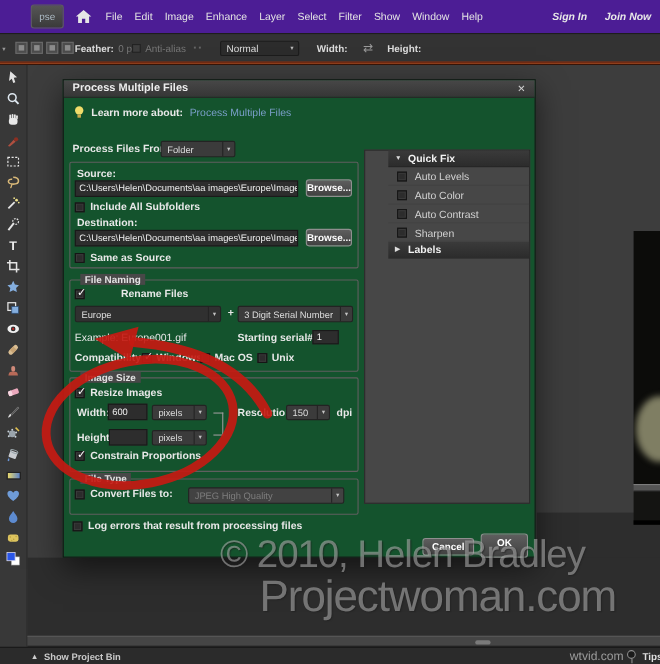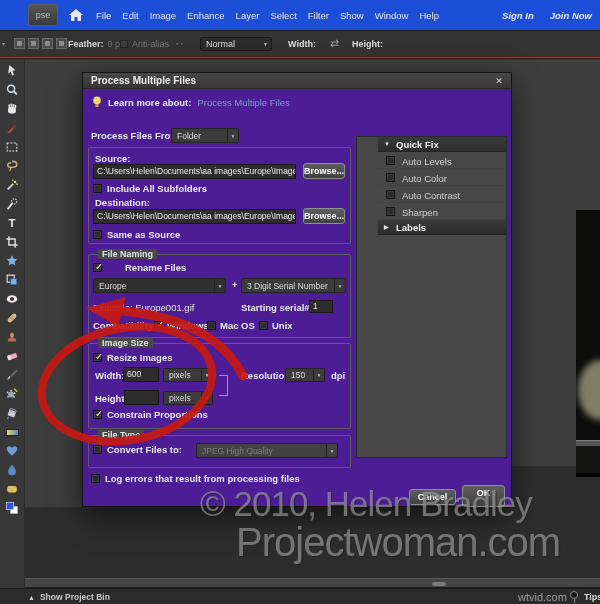--- a/index.html
+++ b/index.html
@@ -1,20 +1,20 @@
 <!DOCTYPE html>
 <html><head>
 <meta charset="utf-8">
 <style>
   html,body{margin:0;padding:0;background:#222;}
   *{box-sizing:border-box;font-family:"Liberation Sans",sans-serif;}
   .screen{position:relative;width:600px;height:604px;background:#3d3d3d;overflow:hidden;}
 
   
-  .menubar{position:absolute;left:0;top:0;width:600px;height:30px;background:#1d4ed8;display:flex;align-items:center;}
+  .menubar{position:absolute;left:0;top:0;width:600px;height:30px;background:#4c1d95;display:flex;align-items:center;}
   .pse-logo{position:absolute;left:28px;top:4px;width:30px;height:22px;background:linear-gradient(#565656,#3a3a3a);border:1px solid #5d5d5d;border-radius:3px;color:#aebcc6;font-size:9px;display:flex;align-items:center;justify-content:center;}
   .home-ico{position:absolute;left:68px;top:7px;width:16px;height:16px;}
   .menus{position:absolute;left:96px;top:0;height:30px;display:flex;align-items:center;gap:11px;}
   .menus span{font-size:9.5px;color:#e4e4e4;cursor:default;}
   .acct{position:absolute;right:8px;top:0;height:30px;display:flex;align-items:center;gap:16px;font-style:italic;}
   .acct span{font-size:9.5px;color:#e8e8e8;font-weight:bold;}
 
   
   .optionsbar{position:absolute;left:0;top:30px;width:600px;height:26px;background:#333333;display:flex;align-items:center;border-top:1px solid #1d1d1d;}
   .ob-arrow{position:absolute;left:2px;font-size:6px;color:#999;}
@@ -42,21 +42,21 @@
 
   
   .dark1{position:absolute;left:488px;top:466px;width:112px;height:42px;background:#2d2d2d;}
   .dark2{position:absolute;left:25px;top:507px;width:575px;height:71px;background:#2d2d2d;}
   .photo1{position:absolute;left:576px;top:210px;width:24px;height:230px;background:#0c0c0a;overflow:hidden;}
   .photo1 .blob{position:absolute;left:2px;top:150px;width:44px;height:60px;border-radius:50%;background:#7f7e63;filter:blur(3px);}
   .photo-gap{position:absolute;left:576px;top:440px;width:24px;height:7px;background:#555;border-top:1px solid #7c7c7c;border-bottom:1px solid #191919;}
   .photo2{position:absolute;left:576px;top:447px;width:24px;height:30px;background:#141412;border-bottom:4px solid #000;}
 
   
-  .dialog{position:absolute;left:57px;top:72px;width:430px;height:435px;background:#4c1d95;border:1px solid #141414;box-shadow:0 10px 26px rgba(0,0,0,.55);z-index:2;margin-left:25px;}
+  .dialog{position:absolute;left:57px;top:72px;width:430px;height:435px;background:#14532d;border:1px solid #141414;box-shadow:0 10px 26px rgba(0,0,0,.55);z-index:2;}
   .dtitle{position:absolute;left:0;top:0;width:100%;height:16px;background:linear-gradient(#474747,#363636);border-bottom:1px solid #262626;color:#ececec;font-size:10px;font-weight:bold;line-height:16px;padding-left:8px;}
   .dclose{position:absolute;right:6px;top:2px;width:12px;height:12px;color:#cfcfcf;font-size:9px;text-align:center;line-height:12px;cursor:pointer;}
   .learnrow{position:absolute;left:9px;top:23px;display:flex;align-items:center;gap:6px;}
   .bulb{width:10px;height:13px;}
   .lbl{font-size:9.5px;color:#e8e8e8;}
   .b{font-weight:bold;}
   .link{font-size:9.5px;color:#7a9fc9;cursor:pointer;}
   .fld{position:absolute;background:#2d2d2d;border:1px solid #191919;color:#ededed;font-size:8.5px;line-height:13px;padding:0 3px;white-space:nowrap;overflow:hidden;}
   .dd{position:absolute;background:#3b3b3b;border:1px solid #232323;border-radius:2px;color:#ddd;font-size:8.5px;display:flex;align-items:center;padding-left:5px;}
   .dd .arr{position:absolute;right:0;top:0;bottom:0;width:11px;border-left:1px solid #242424;display:flex;align-items:center;justify-content:center;font-size:5px;color:#c4c4c4;}
@@ -360,21 +360,21 @@
     <span class="lbl b" style="position:absolute;left:12px;top:124px;">Destination:</span>
     <div class="fld" style="left:10px;top:136px;width:203px;height:15px;">C:\Users\Helen\Documents\aa images\Europe\Images fo</div>
     <div class="btn" style="left:220px;top:135px;width:42px;height:16px;line-height:14px;">Browse...</div>
     <span class="cb" style="left:10px;top:157px;"></span>
     <span class="lbl b" style="position:absolute;left:24px;top:156px;">Same as Source</span>
 
     <div class="grp" style="left:5px;top:181px;width:263px;height:84px;">
       <span class="legend">File Naming</span>
     </div>
     <span class="cb" style="left:10px;top:190px;"><i>✓</i></span>
-    <span class="lbl b" style="position:absolute;left:14px;top:189px;padding-left:28px;">Rename Files</span>
+    <span class="lbl b" style="position:absolute;left:24px;top:189px;padding-left:28px;">Rename Files</span>
     <div class="dd" style="left:10px;top:205px;width:133px;height:15px;background:#303030;">
       <span>Europe</span>
       <span class="arr">▼</span>
     </div>
     <span class="lbl b" style="position:absolute;left:149px;top:206px;">+</span>
     <div class="dd" style="left:158px;top:205px;width:105px;height:15px;">
       <span>3 Digit Serial Number</span>
       <span class="arr">▼</span>
     </div>
     <span class="lbl" style="position:absolute;left:10px;top:229px;">Example: Europe001.gif</span>

